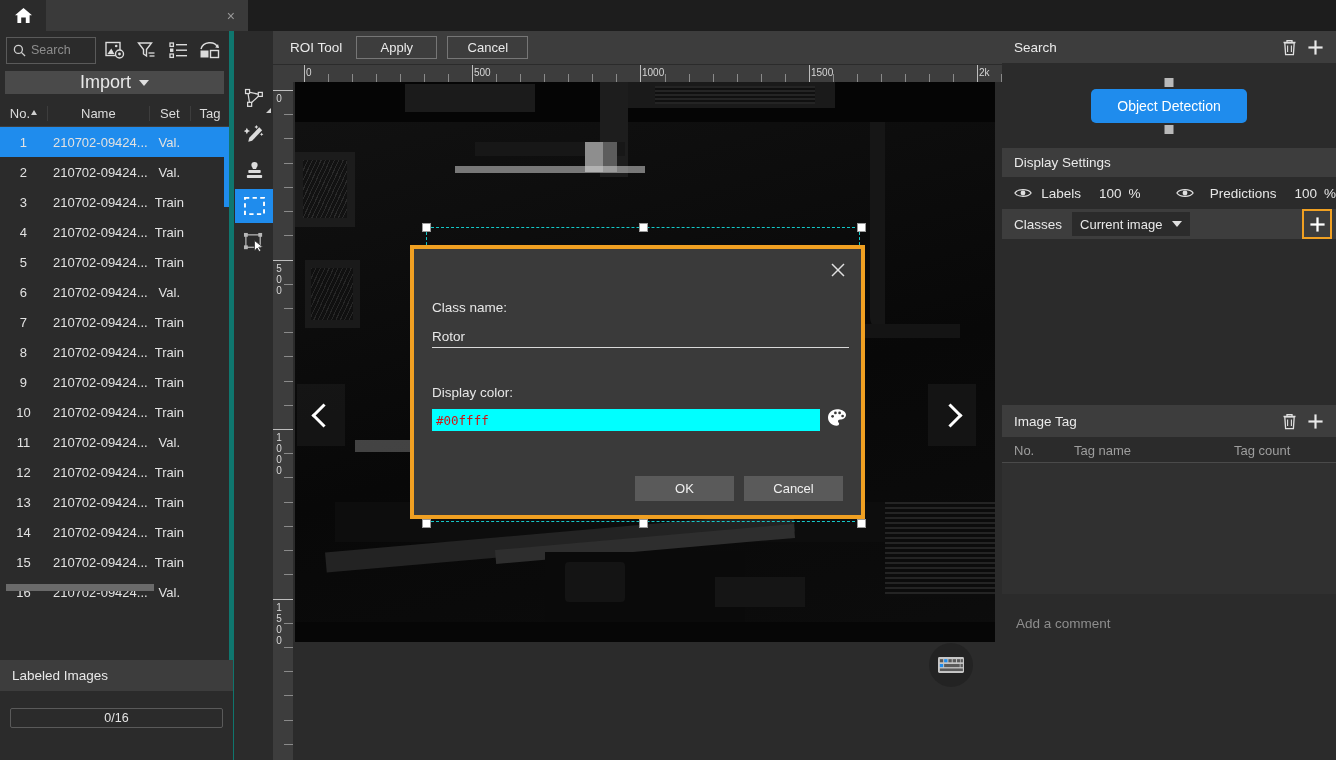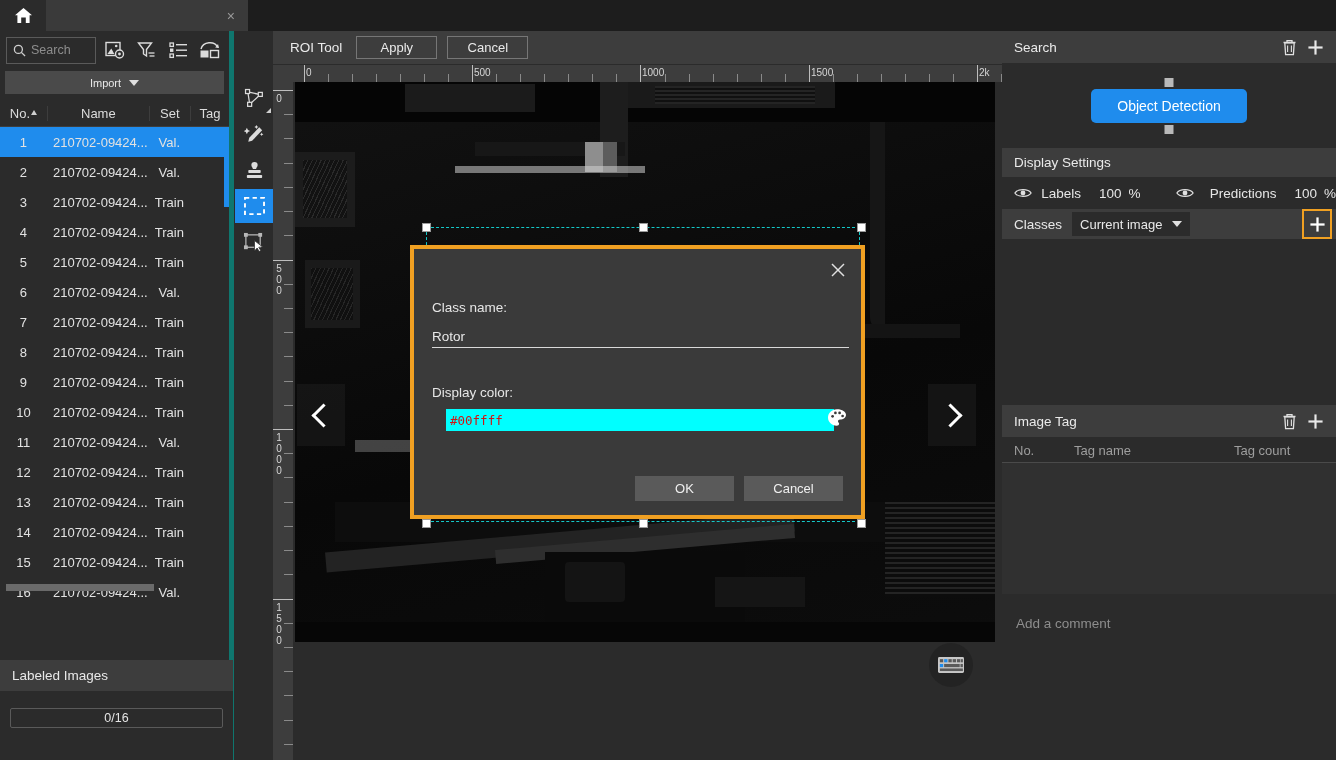--- a/index.html
+++ b/index.html
@@ -41,21 +41,21 @@
   .search-box {
     width: 90px; height: 27px; border: 1px solid #5a5a5a; background: #2b2b2b;
     display: flex; align-items: center; gap: 5px; padding: 0 6px;
   }
   .search-ph { font-size: 12.5px; color: #8d8d8d; }
   .tool-ico { width: 26px; height: 26px; display: flex; align-items: center; justify-content: center; }
 
   .import-btn {
     margin: 2px 5px 0 5px; height: 23px; background: #4a4a4a;
     display: flex; align-items: center; justify-content: center; gap: 8px;
-    font-size: 11px; color: #e8e8e8;
+    font-size: 18px; color: #e8e8e8;
   }
   .caret-dn {
     width: 0; height: 0; border-left: 5px solid transparent;
     border-right: 5px solid transparent; border-top: 6px solid #e0e0e0;
   }
 
   .list-head {
     margin-top: 6px; display: flex; height: 27px; align-items: center;
     border-bottom: 1px solid #3d3d3d; font-size: 13px; color: #dcdcdc;
   }
@@ -195,21 +195,21 @@
     position: absolute; right: 12px; top: 10px; width: 22px; height: 22px;
     display: flex; align-items: center; justify-content: center;
   }
   .dlg-label { position: absolute; font-size: 13.5px; color: #e6e6e6; }
   .dlg-input-text {
     position: absolute; left: 18px; top: 72px; width: 417px; height: 27px;
     border-bottom: 1px solid #d8d8d8; font-size: 13.5px; color: #e8e8e8;
     display: flex; align-items: flex-end; padding-bottom: 3px;
   }
   .dlg-color-field {
-    position: absolute; left: 32px; top: 160px; width: 388px; height: 22px;
+    position: absolute; left: 18px; top: 160px; width: 388px; height: 22px;
     background: #00ffff; color: #d01414; font-size: 12.5px;
     display: flex; align-items: center; padding-left: 4px;
     font-family: "DejaVu Sans Mono", monospace;
   }
   .palette-btn { position: absolute; left: 412px; top: 158px; width: 24px; height: 24px; }
   .dlg-btn {
     position: absolute; top: 227px; width: 99px; height: 25px; background: #5a5a5a;
     display: flex; align-items: center; justify-content: center;
     font-size: 13px; color: #f0f0f0; border: 1px solid #5a5a5a;
   }

